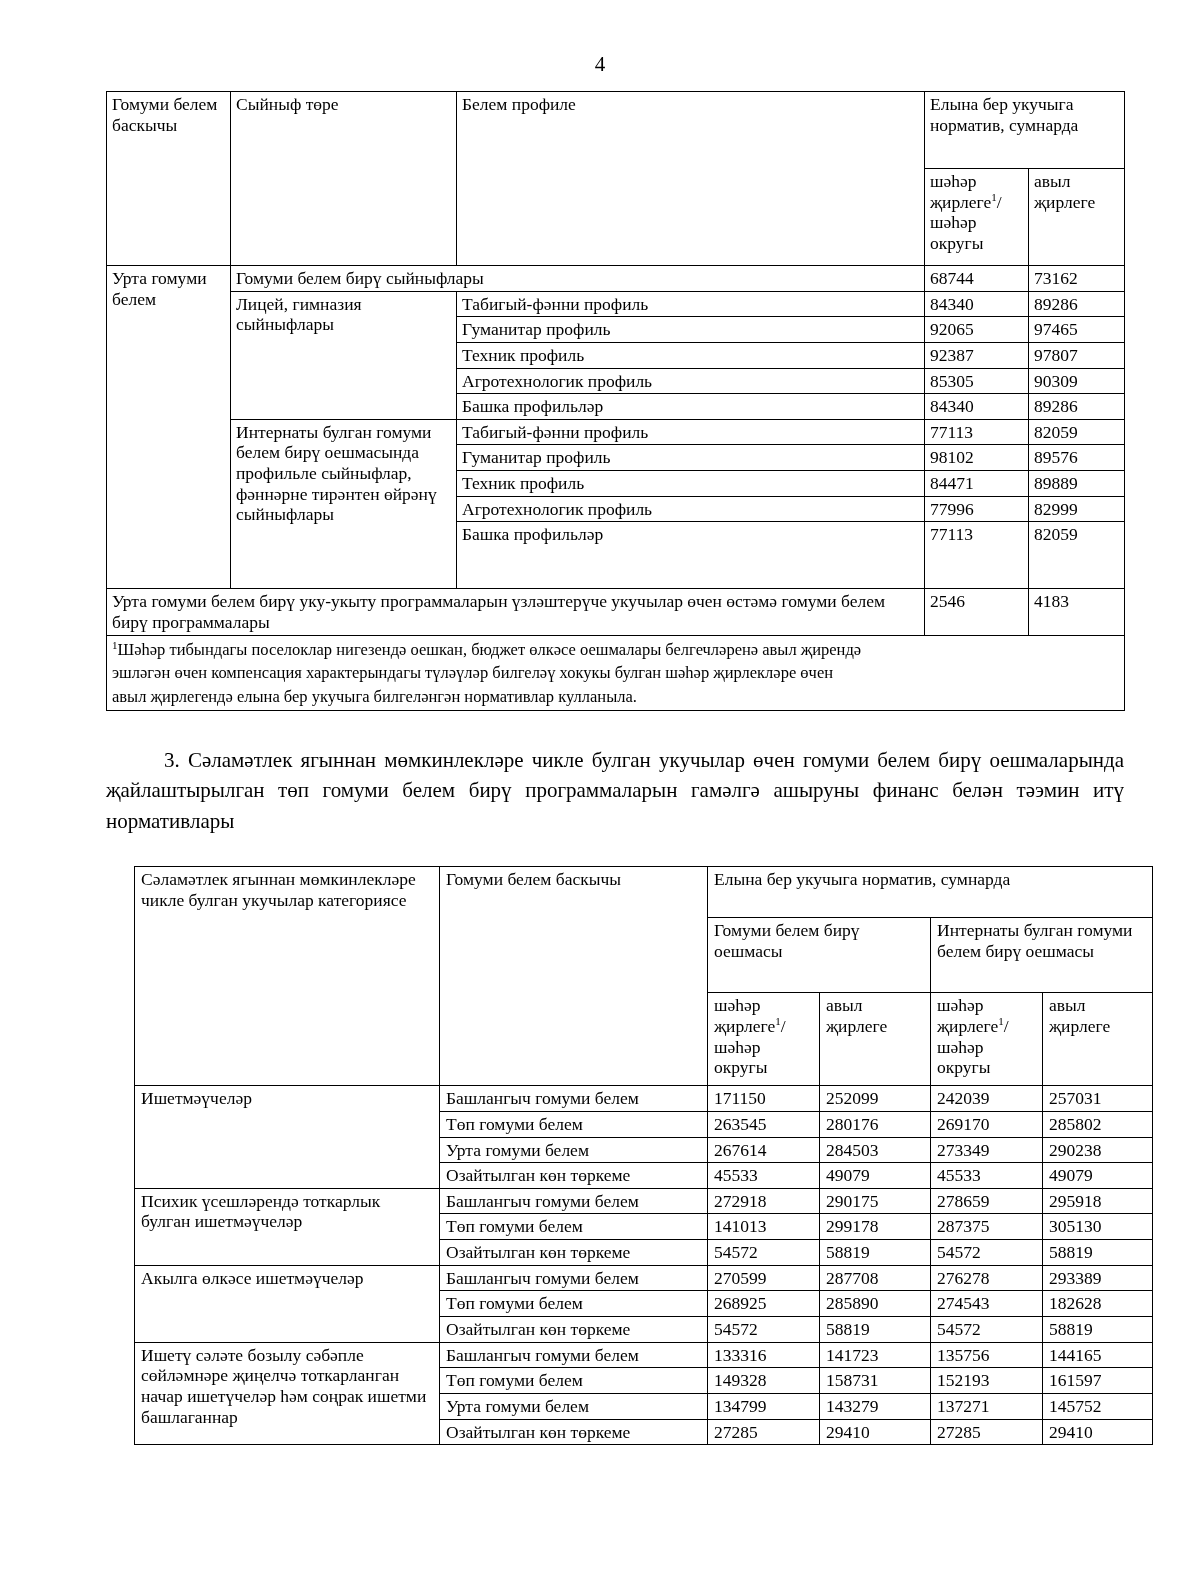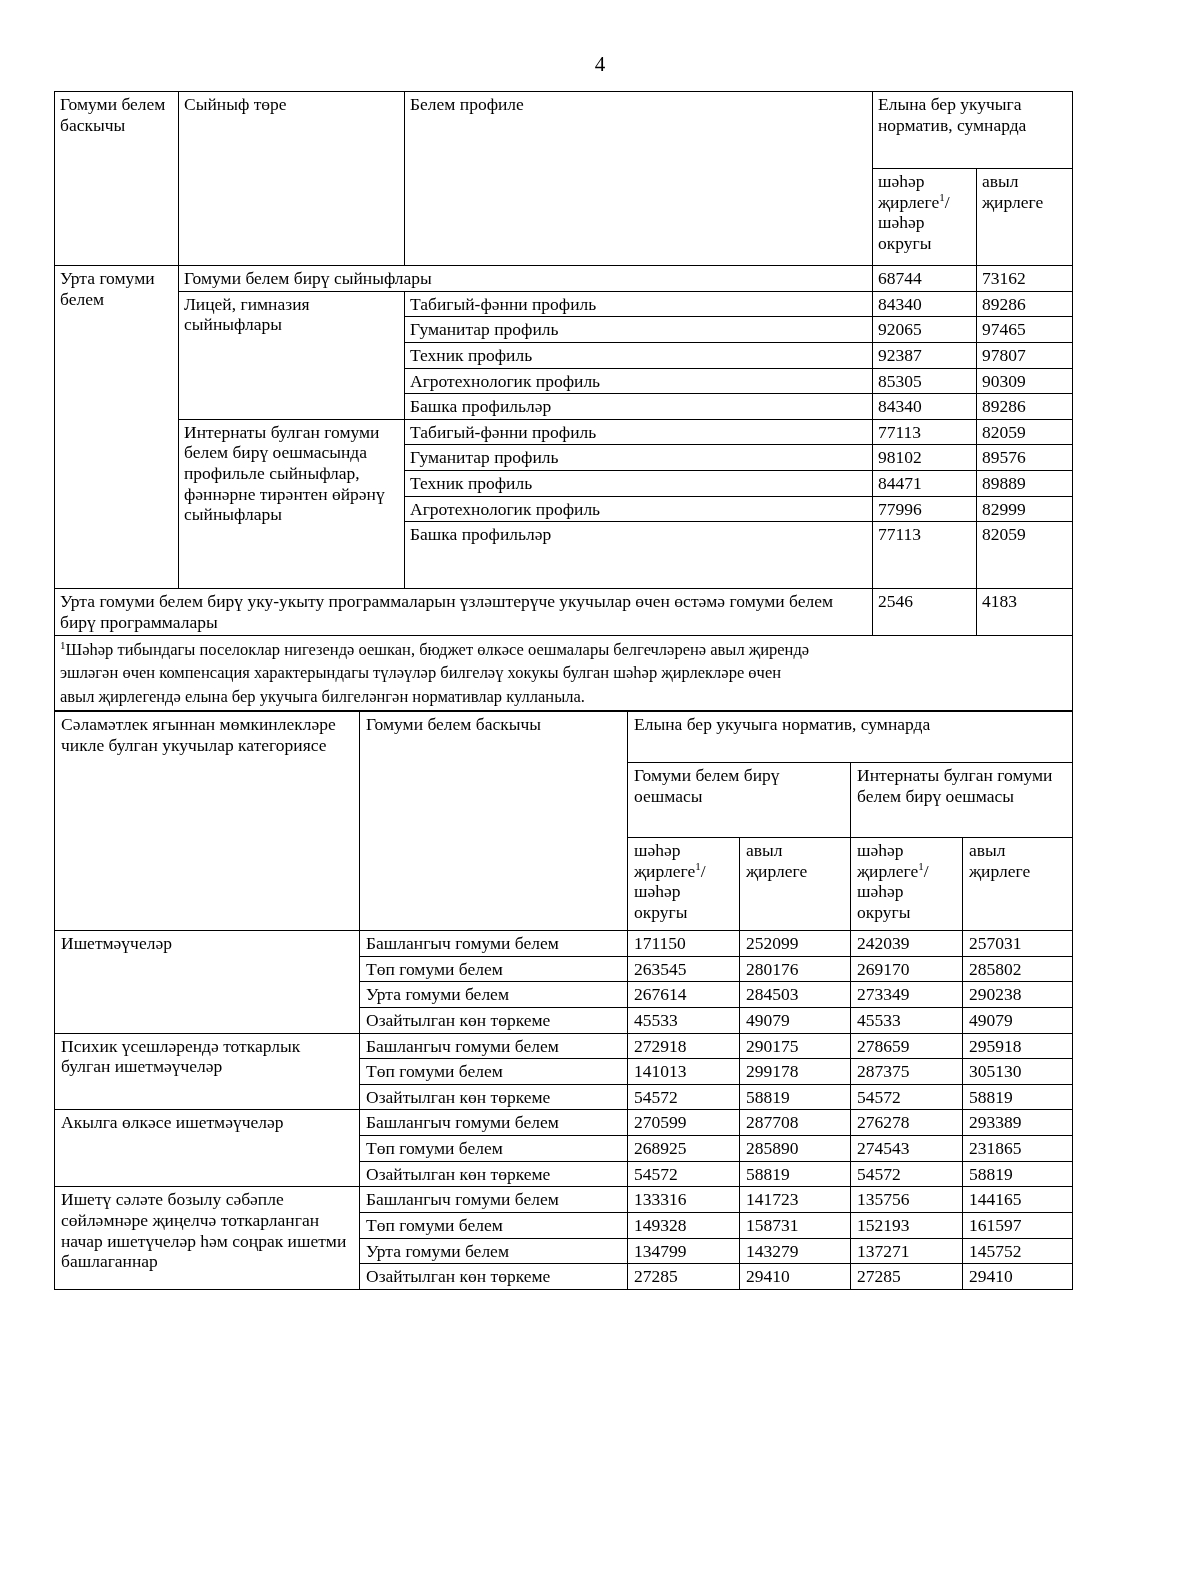--- a/index.html
+++ b/index.html
@@ -23,21 +23,21 @@
     position: relative;
   }
   .page-number {
     text-align: center;
     font-size: 21px;
     padding-top: 52px;
     padding-bottom: 14px;
     letter-spacing: 0;
   }
   .tbl-wrap {
-    padding-left: 54px;
+    padding-left: 106px;
     padding-right: 76px;
   }
   table.doc {
     border-collapse: collapse;
     width: 1018px;
     table-layout: fixed;
     font-size: 17.5px;
     line-height: 1.18;
   }
   table.doc td, table.doc th {
@@ -66,21 +66,21 @@
   .para {
     padding-left: 106px;
     padding-right: 76px;
     margin-top: 34px;
     margin-bottom: 30px;
     font-size: 21px;
     line-height: 1.45;
     text-align: justify;
     text-indent: 58px;
   }
-  .t2 { font-size: 17px; }
+  .t2 { font-size: 17px; margin-left: 28px; }
   table.doc.t2 td { padding: 2px 6px; }
 </style>
 </head>
 <body>
 
 <div class="page">
 
   <div class="page-number">4</div>
 
   <div class="tbl-wrap">
@@ -184,20 +184,21 @@
           <td colspan="5" class="note-cell">
             <p class="l1"><sup>1</sup><span>Шәһәр тибындагы поселоклар нигезендә оешкан, бюджет өлкәсе оешмалары белгечләренә авыл җирендә</span></p>
             <p>эшләгән өчен компенсация характерындагы түләүләр билгеләү хокукы булган шәһәр җирлекләре өчен</p>
             <p>авыл җирлегендә елына бер укучыга билгеләнгән нормативлар кулланыла.</p>
           </td>
         </tr>
       </tbody>
     </table>
   </div>
 
+  <div class="para">3. Сәламәтлек ягыннан мөмкинлекләре чикле булган укучылар өчен гомуми белем бирү оешмаларында җайлаштырылган төп гомуми белем бирү программаларын гамәлгә ашыруны финанс белән тәэмин итү нормативлары</div>
 
   <div class="tbl-wrap">
     <table class="doc t2">
       <colgroup>
         <col style="width:305px">
         <col style="width:268px">
         <col style="width:112px">
         <col style="width:111px">
         <col style="width:112px">
         <col style="width:110px">
@@ -294,21 +295,21 @@
           <td class="num">270599</td>
           <td class="num">287708</td>
           <td class="num">276278</td>
           <td class="num">293389</td>
         </tr>
         <tr>
           <td>Төп гомуми белем</td>
           <td class="num">268925</td>
           <td class="num">285890</td>
           <td class="num">274543</td>
-          <td class="num">231865</td>
+          <td class="num">182628</td>
         </tr>
         <tr>
           <td>Озайтылган көн төркеме</td>
           <td class="num">54572</td>
           <td class="num">58819</td>
           <td class="num">54572</td>
           <td class="num">58819</td>
         </tr>
 
         <tr>

